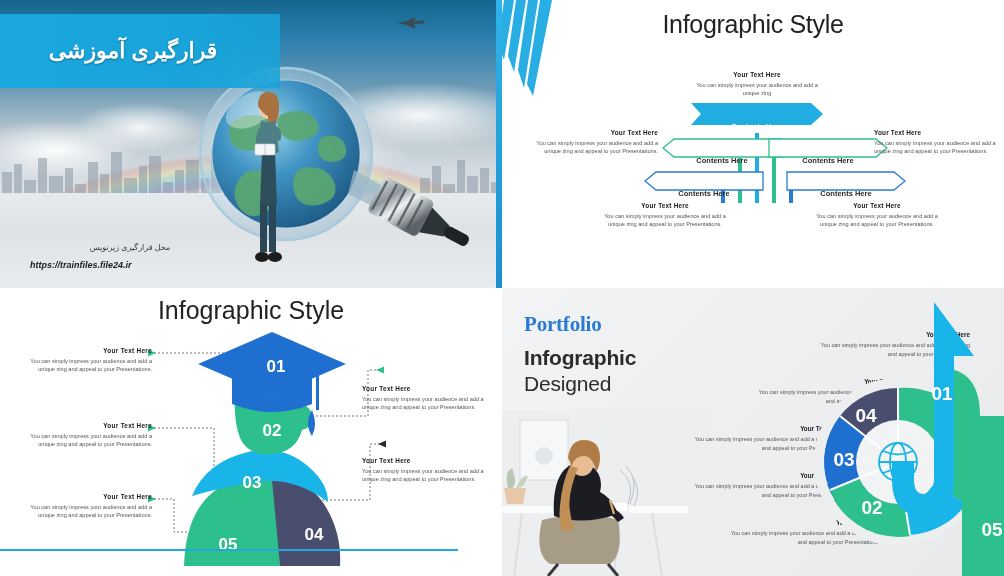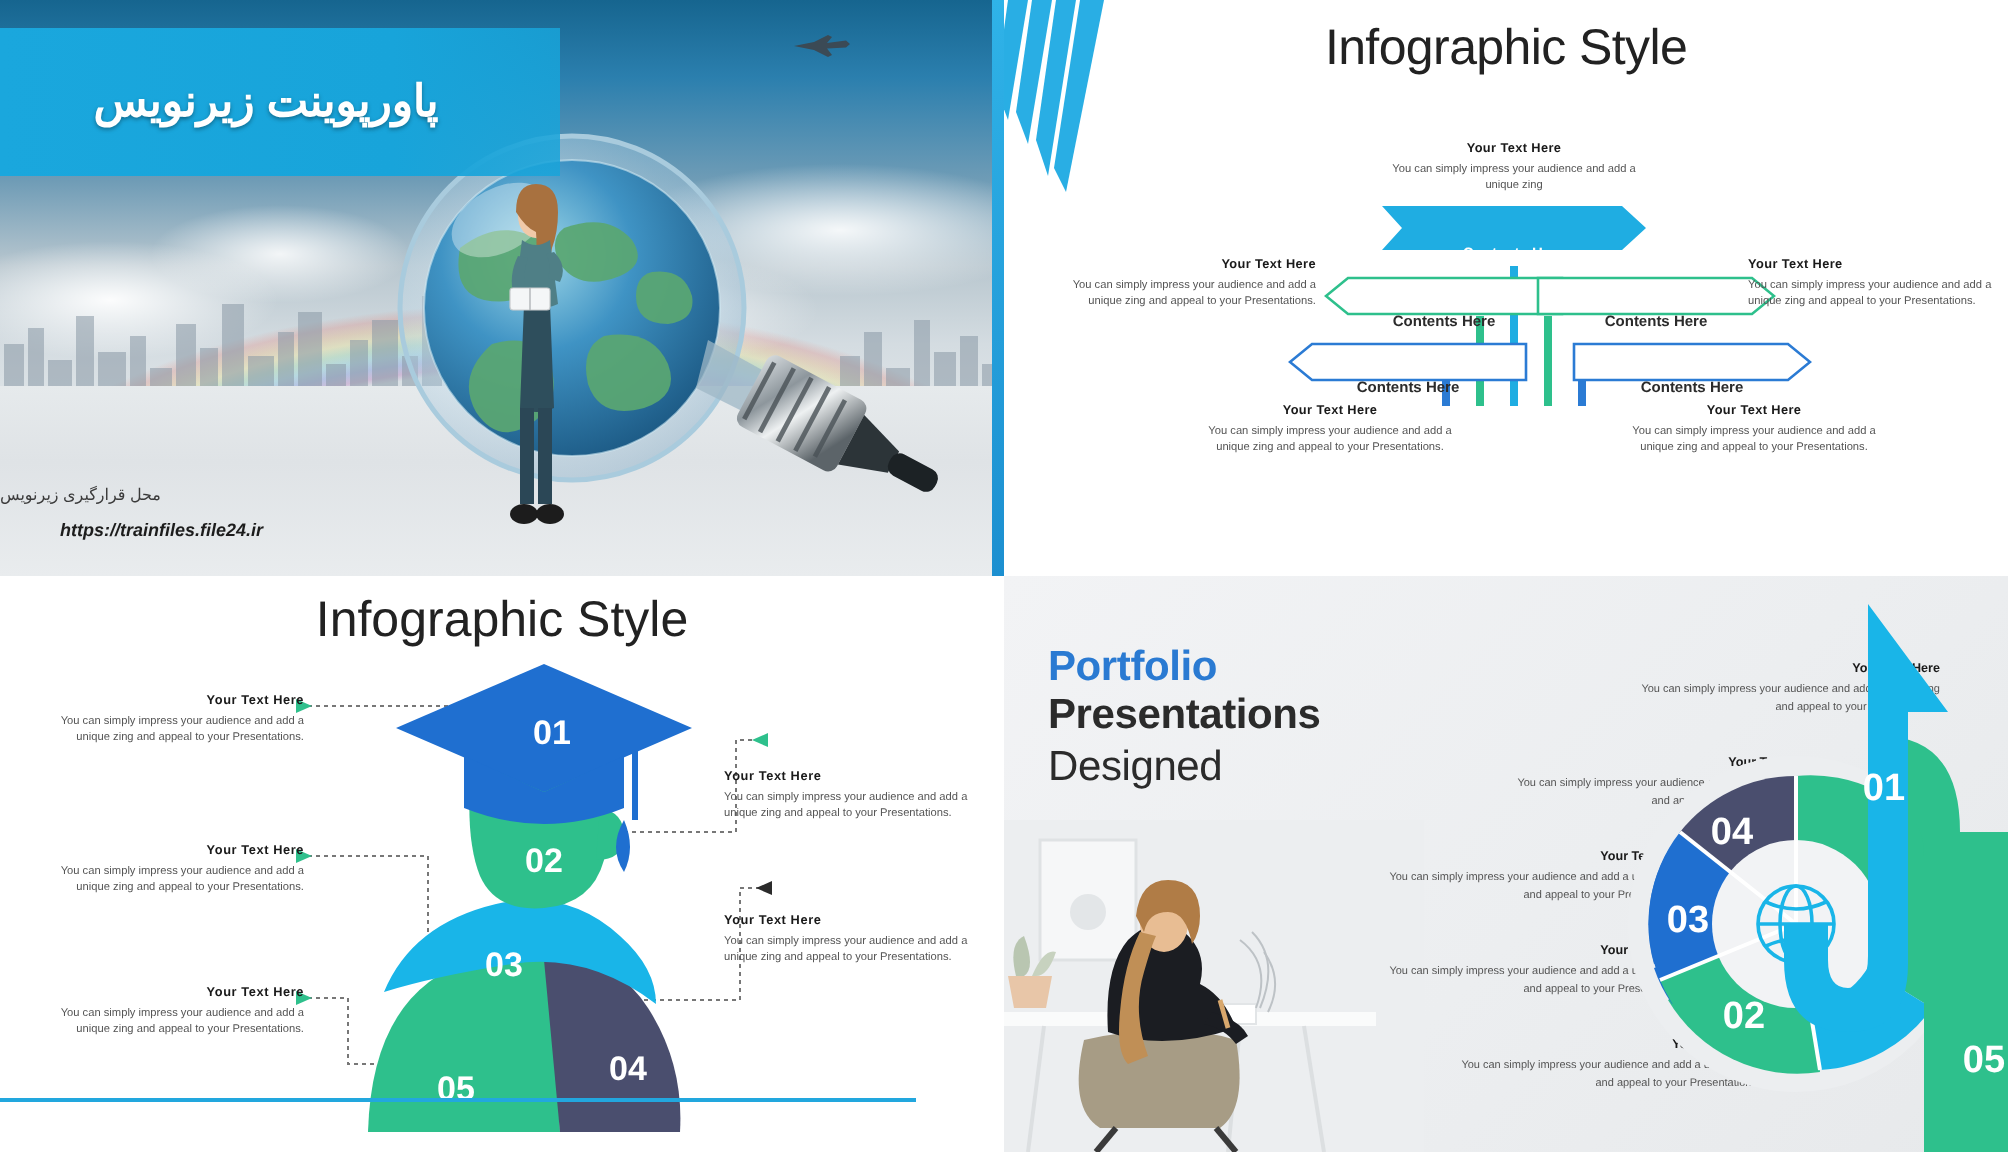--- a/index.html
+++ b/index.html
@@ -35,22 +35,22 @@
                background:linear-gradient(#e6eaec 0%, #dfe3e6 40%, #e9ecee 100%); }
   .s1-band { position:absolute; left:0; top:14px; width:280px; height:74px;
              background:linear-gradient(90deg,#1aa7dd 0%, #18a4da 70%, rgba(24,164,218,.85) 100%); }
   .s1-title { position:absolute; left:0; top:14px; width:266px; height:74px;
               display:flex; align-items:center; justify-content:center;
               color:#fff; font-size:22px; font-weight:bold; direction:rtl;
               text-shadow:0 1px 2px rgba(0,0,0,.35); letter-spacing:.5px; }
   .s1-bulb { position:absolute; left:178px; top:62px; width:300px; height:190px; }
   .s1-girl { position:absolute; left:246px; top:86px; width:44px; height:180px; }
   .s1-plane { position:absolute; left:396px; top:17px; width:30px; height:12px; }
-  .s1-sub { position:absolute; left:0; bottom:36px; width:230px; text-align:left;
-            font-size:8px; color:#3a3a3a; direction:rtl; padding-right:6px; }
+  .s1-sub { position:absolute; left:0; bottom:36px; width:230px; text-align:center;
+            font-size:8px; color:#3a3a3a; direction:rtl; padding-right:6px;padding-left:36px; }
   .s1-url { position:absolute; left:30px; bottom:18px; font-size:9px;
             font-weight:bold; color:#1d1d1d;font-style:italic; }
   .s1-rightbar { position:absolute; right:0; top:0; width:6px; height:288px;
                  background:linear-gradient(#2fb3e8,#1c8fd0); }
 
   
   #s2 { background:#fff; }
   .s2-stripes { position:absolute; left:0; top:0; width:70px; height:96px; }
   .s2-title { position:absolute; top:10px; left:0; width:502px; text-align:center;
               font-size:25px; color:#222; font-weight:400; letter-spacing:-.3px; }
@@ -70,22 +70,22 @@
   .s3-tb { position:absolute; font-size:5.6px; color:#555; line-height:1.45; }
   .s3-tb .h { font-size:6.4px; font-weight:bold; color:#1a1a1a; margin-bottom:2px;
               letter-spacing:.3px; }
   .s3-fig { position:absolute; left:176px; top:42px; width:200px; height:236px; }
   .s3-baseline { position:absolute; left:0; bottom:25px; width:458px; height:2px;
                  background:#22a7de; }
   .conn { position:absolute; }
 
   
   #s4 { background:linear-gradient(135deg,#f2f3f5 0%,#eceef0 55%,#e7e9eb 100%); }
-  .s4-portfolio { position:absolute; left:22px; top:34px; font-size:21px;
-                  font-weight:bold; color:#2a7ad2; letter-spacing:-.2px; }
+  .s4-portfolio { position:absolute; left:22px; top:24px; font-size:21px;
+                  font-weight:bold; color:#2a7ad2; letter-spacing:-.2px;font-family:Liberation Serif, serif; }
   .s4-l2 { position:absolute; left:22px; top:58px; font-size:21px;
            font-weight:bold; color:#2b2b2b; letter-spacing:-.2px; }
   .s4-l3 { position:absolute; left:22px; top:84px; font-size:21px;
            font-weight:normal; color:#2b2b2b; letter-spacing:-.2px; }
   .s4-photo { position:absolute; left:0px; top:122px; width:210px; height:166px; }
   .s4-tb { position:absolute; text-align:right; font-size:5.5px; color:#555;
            line-height:1.5; }
   .s4-tb .h { font-size:6.3px; font-weight:bold; color:#1a1a1a; margin-bottom:2px; }
   .s4-donut { position:absolute; left:312px; top:90px; width:168px; height:168px; }
   .s4-arrow { position:absolute; left:372px; top:8px; width:130px; height:280px; }
@@ -197,21 +197,21 @@
       <rect x="23" y="118" width="7" height="48" fill="#2b4756"></rect>
       <ellipse cx="16" cy="171" rx="7" ry="5" fill="#1c1c1c"></ellipse>
       <ellipse cx="29" cy="171" rx="7" ry="5" fill="#1c1c1c"></ellipse>
       <path d="M13 42 q-5 10 -2 20 l6 -2 q-2 -10 1 -17 Z" fill="#4f7f86"></path>
       <path d="M31 40 q7 7 3 15 l-6 -2 q2 -7 -1 -12 Z" fill="#4f7f86"></path>
       <rect x="9" y="58" width="20" height="11" rx="1.5" fill="#f4f6f7" stroke="#c9ccce" stroke-width=".6"></rect>
       <line x1="19" y1="58" x2="19" y2="69" stroke="#b9bdbf" stroke-width=".8"></line>
     </svg>
 
     <div class="s1-band"></div>
-    <div class="s1-title">پاورپوینت زیرنویس</div>
+    <div class="s1-title">قرارگیری آموزشی</div>
     <div class="s1-sub">محل قرارگیری زیرنویس</div>
     <div class="s1-url">https://trainfiles.file24.ir</div>
     <div class="s1-rightbar"></div>
   </div>
 
   <div class="slide" id="s2">
     <svg class="s2-stripes" viewBox="0 0 70 96">
       <g fill="#29aee4">
         <path d="M2 0 L12 0 L2 60 L-4 44 Z"></path>
         <path d="M14 0 L24 0 L12 72 L6 56 Z"></path>
@@ -356,21 +356,21 @@
       <div class="h">Your Text Here</div>
       <div>You can simply impress your audience and add a unique zing and appeal to your Presentations.</div>
     </div>
 
     <div class="s3-baseline"></div>
 
   </div>
 
   <div class="slide" id="s4">
     <div class="s4-portfolio">Portfolio</div>
-    <div class="s4-l2">Presentations</div>
+    <div class="s4-l2">Infographic</div>
     <div class="s4-l3">Designed</div>
 
     <svg class="s4-photo" viewBox="0 0 210 166">
       <rect x="0" y="0" width="210" height="166" fill="#eceef0"></rect>
       <rect x="18" y="10" width="48" height="60" fill="#f6f7f8" stroke="#dfe2e4" stroke-width="1.5"></rect>
       <circle cx="42" cy="46" r="9" fill="#e3e6e8"></circle>
 
       <rect x="0" y="96" width="186" height="7" fill="#fafbfb"></rect>
       <path d="M20 103 L12 166" stroke="#dcdfe1" stroke-width="2" fill="none"></path>
       <path d="M150 103 L160 166" stroke="#dcdfe1" stroke-width="2" fill="none"></path>

